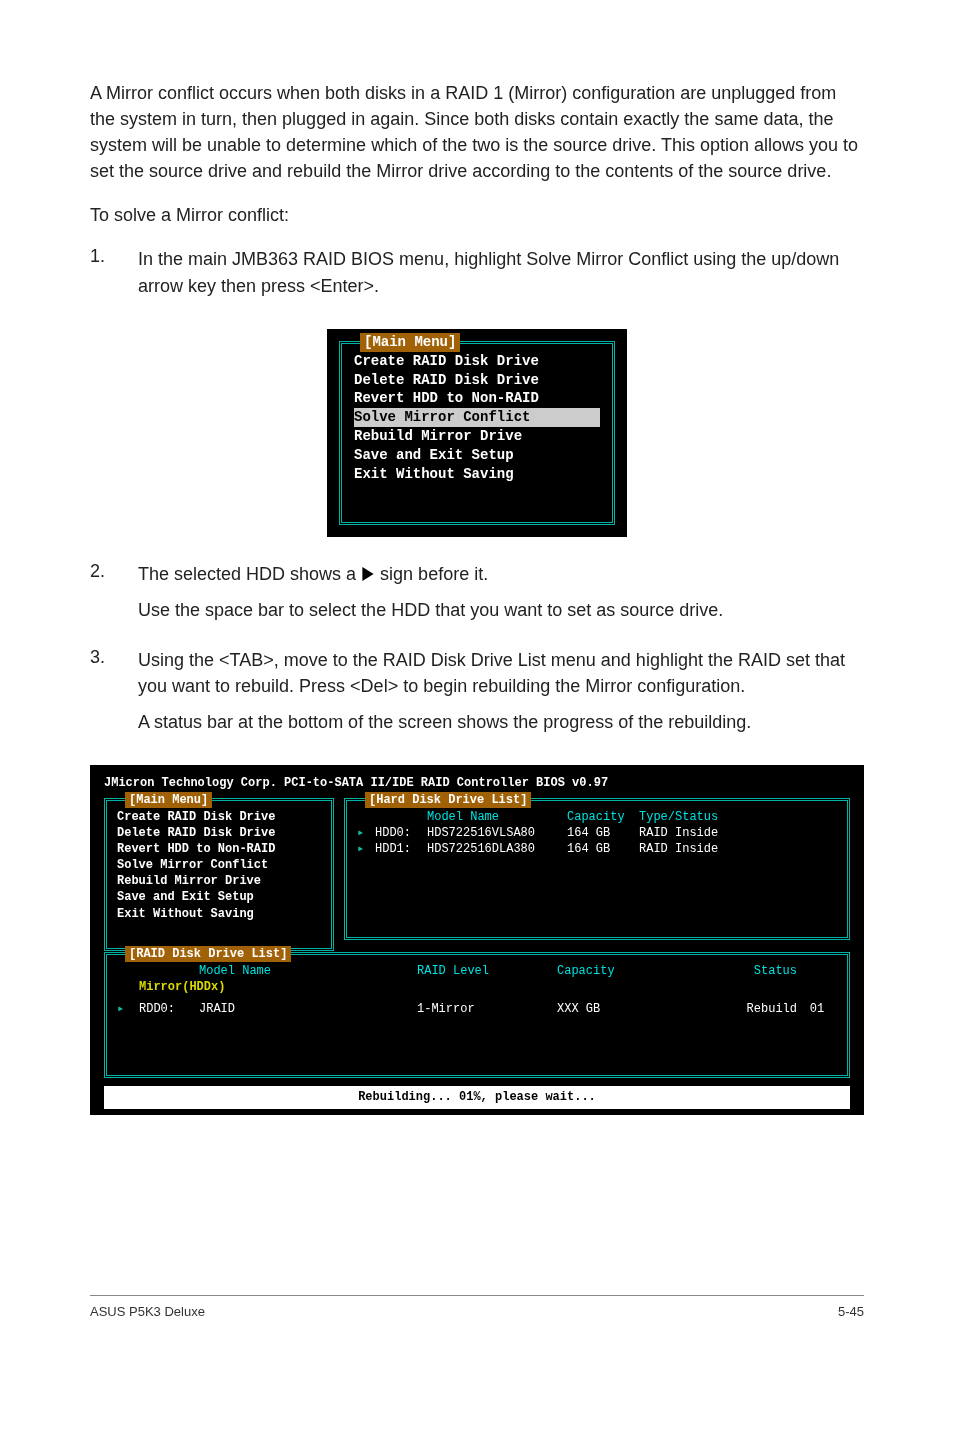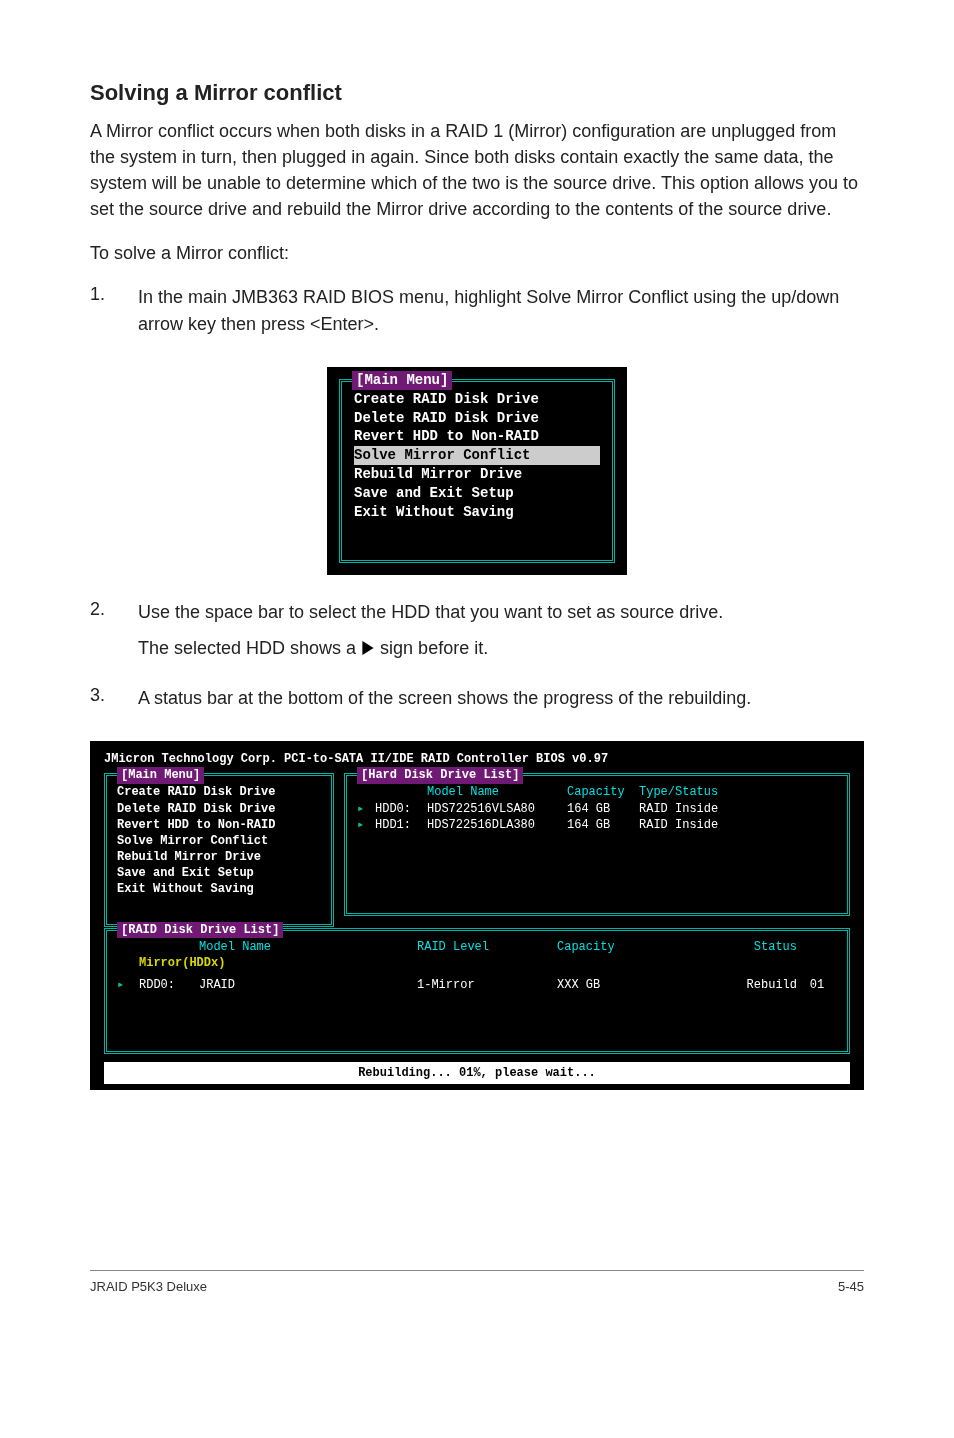--- a/index.html
+++ b/index.html
@@ -74,22 +74,22 @@
     border: 3px double #00b3a4;
     padding: 8px 10px;
     position: relative;
   }
   .dbl.inner-big {
     padding: 8px 12px 14px 12px;
   }
   .box-title {
     position: absolute;
     top: -0.75em;
-    left: 10px;
-    background: #701a75;
+    left: 18px;
+    background: #a16207;
     color: #fff;
     padding: 0 4px;
     font-weight: bold;
     white-space: nowrap;
   }
   .bios-line {
     color: #fff;
     font-weight: bold;
     white-space: pre;
   }
@@ -145,21 +145,20 @@
     justify-content: space-between;
     font-size: 13px;
     color: #333;
   }
 </style>
 </head>
 <body>
 
 <div class="page">
 
-  <h2>Solving a Mirror conflict</h2>
 
   <p class="body">A Mirror conflict occurs when both disks in a RAID 1 (Mirror) configuration are unplugged from the system in turn, then plugged in again. Since both disks contain exactly the same data, the system will be unable to determine which of the two is the source drive. This option allows you to set the source drive and rebuild the Mirror drive according to the contents of the source drive.</p>
 
   <p class="body">To solve a Mirror conflict:</p>
 
   <ol class="steps">
     <li>
       <div class="step-num">1.</div>
       <div class="step-body">
         <p>In the main JMB363 RAID BIOS menu, highlight Solve Mirror Conflict using the up/down arrow key then press &lt;Enter&gt;.</p>
@@ -180,31 +179,32 @@
         <div class="bios-line">Exit Without Saving</div>
         <div style="height:24px"></div>
       </div>
     </div>
   </div>
 
   <ol class="steps">
     <li>
       <div class="step-num">2.</div>
       <div class="step-body">
-        <p>Use the space bar to select the HDD that you want to set as source drive.</p>
         <p>
           <span>The selected HDD shows a </span><svg class="tri" width="14" height="14" viewBox="0 0 10 10">
               <polygon points="1,0 9,5 1,10" fill="#000"></polygon>
             </svg><span> sign before it.</span>
         </p>
+        <p>Use the space bar to select the HDD that you want to set as source drive.</p>
       </div>
     </li>
     <li>
       <div class="step-num">3.</div>
       <div class="step-body">
+        <p>Using the &lt;TAB&gt;, move to the RAID Disk Drive List menu and highlight the RAID set that you want to rebuild. Press &lt;Del&gt; to begin rebuilding the Mirror configuration.</p>
         <p>A status bar at the bottom of the screen shows the progress of the rebuilding.</p>
       </div>
     </li>
   </ol>
 
   <div class="bios-wrap">
     <div class="bios wide">
       <div class="bios-line" style="margin-bottom:6px">JMicron Technology Corp. PCI-to-SATA II/IDE RAID Controller BIOS v0.97</div>
 
       <div class="row">
@@ -275,17 +275,17 @@
           </div>
           <div class="blank-space2"></div>
         </div>
       </div>
 
       <div class="bw-bar">Rebuilding... 01%, please wait...</div>
     </div>
   </div>
 
   <div class="footer">
-    <span>JRAID P5K3 Deluxe</span>
+    <span>ASUS P5K3 Deluxe</span>
     <span>5-45</span>
   </div>
 
 </div>
 
 </body></html>

